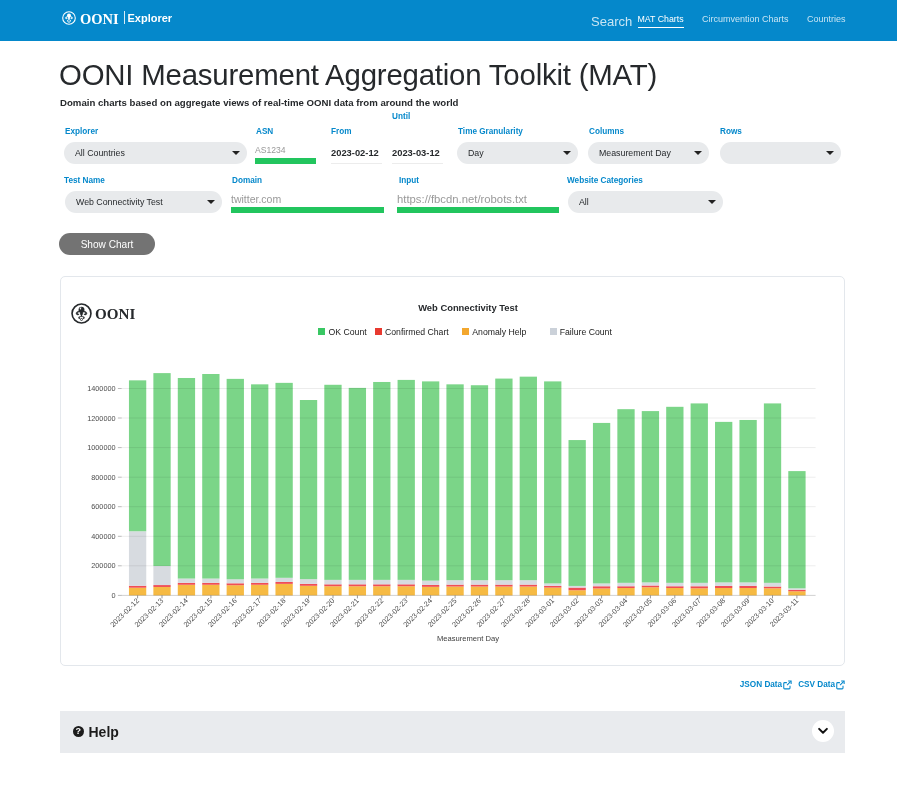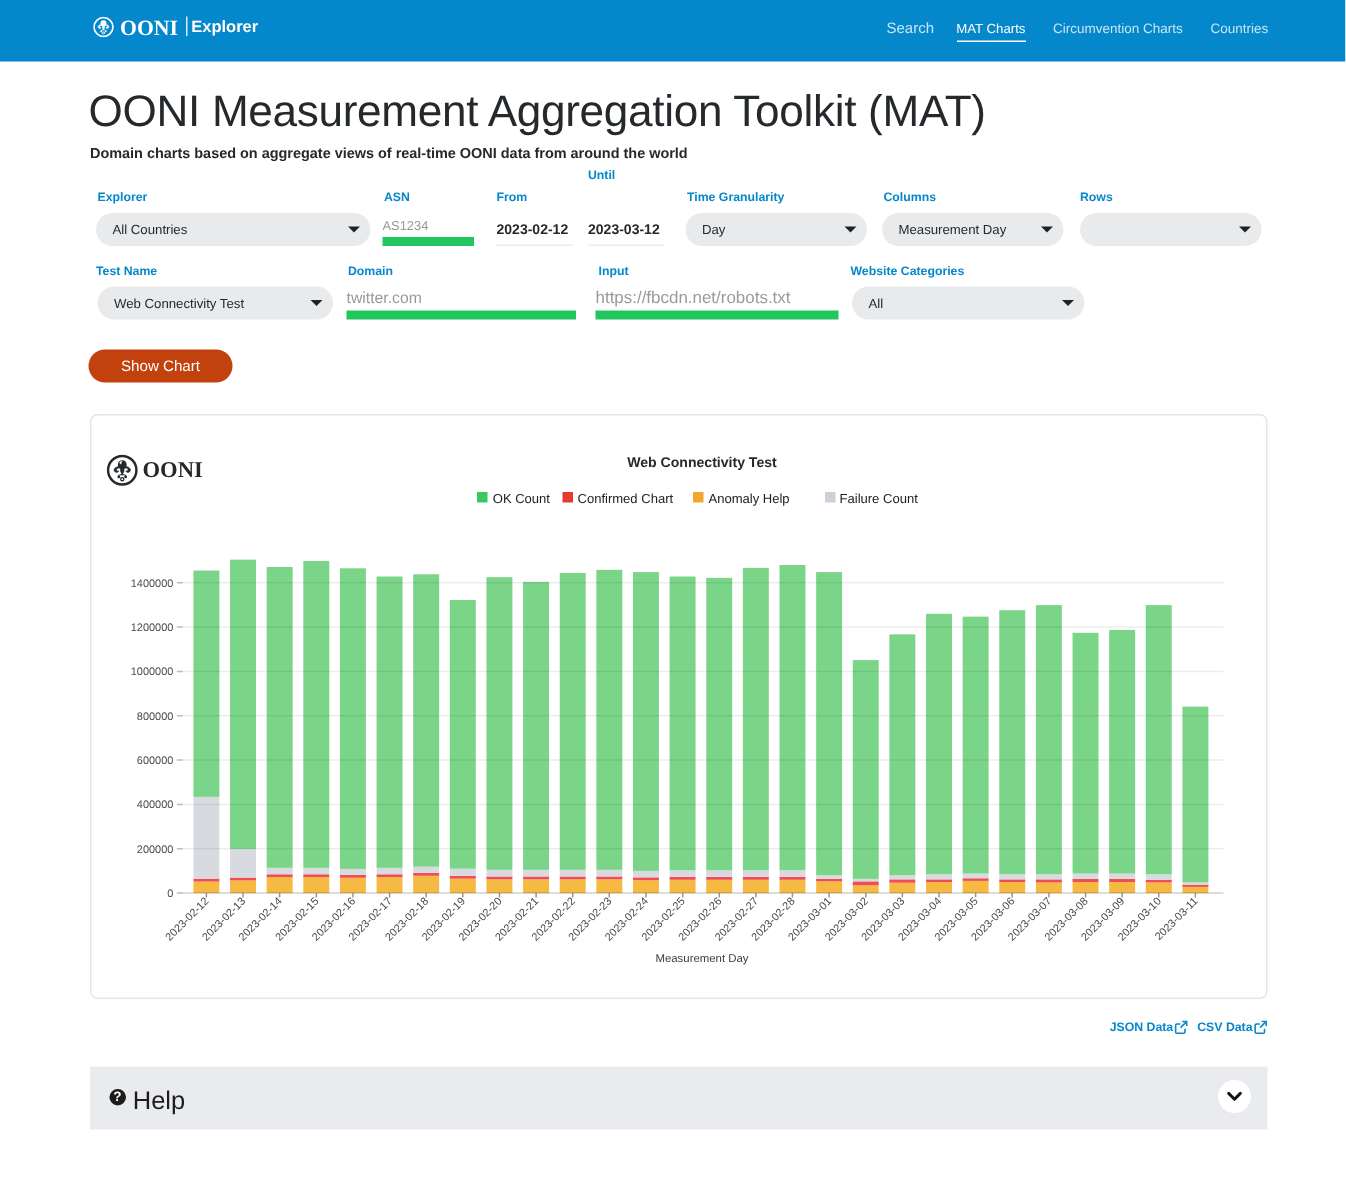--- a/index.html
+++ b/index.html
@@ -17,21 +17,21 @@
 <circle cx="16" cy="10.4" r="4.5" fill="#ffffff"></circle>
 <path d="M14.9 9.9 a1.6 1.6 0 1 1 1.4 -2.2 a1.1 1.1 0 0 0 -1.2 1.1 a1.1 1.1 0 0 0 0.4 0.9 Z" fill="#fff" opacity="0.95"></path>
 <path d="M12.3 12.3 C8.9 12.7 6.7 15.1 8.1 17.1 C9.3 18.8 11.9 18.4 12.4 16.6 C11.2 17.2 9.9 16.5 10.2 15.2 C10.4 14.0 12.3 13.3 14.2 14.1 Z" fill="#ffffff" stroke="#ffffff" stroke-width="0.7"></path>
 <path d="M19.7 12.3 C23.1 12.7 25.3 15.1 23.9 17.1 C22.7 18.8 20.1 18.4 19.6 16.6 C20.8 17.2 22.1 16.5 21.8 15.2 C21.6 14.0 19.7 13.3 17.8 14.1 Z" fill="#ffffff" stroke="#ffffff" stroke-width="0.7"></path>
 <path d="M14.2 13.6 L17.8 13.6 C18.5 15.9 18.1 17.9 16.6 19.5 C17.8 20.2 19.6 20.3 20.5 21.5 C21.4 22.7 20.7 24.2 19.4 24.2 C18.2 24.2 17.6 23.1 18.1 22.2 C18.4 21.7 19.0 21.5 19.5 21.7 C18.9 20.9 17.2 20.8 16.0 21.2 C14.8 20.8 13.1 20.9 12.5 21.7 C13.0 21.5 13.6 21.7 13.9 22.2 C14.4 23.1 13.8 24.2 12.6 24.2 C11.3 24.2 10.6 22.7 11.5 21.5 C12.4 20.3 14.2 20.2 15.4 19.5 C13.9 17.9 13.5 15.9 14.2 13.6 Z" fill="#ffffff"></path>
 <circle cx="16" cy="25.1" r="1.6" fill="none" stroke="#ffffff" stroke-width="1.3"></circle>
 </svg></div>
 <div class="abs" style="left:80px;top:10.5px;font-family:'Liberation Serif',serif;font-weight:bold;font-size:14.5px;letter-spacing:0px;color:#fff">OONI</div>
 <div class="abs" style="left:123.5px;top:11px;width:1.5px;height:13px;background:rgba(255,255,255,0.85)"></div>
 <div class="abs" style="left:127.5px;top:11.5px;font-size:11px;color:#fff;font-weight:700">Explorer</div>
-<div class="abs" style="left:591px;top:13.5px;font-size:10px;color:rgba(255,255,255,0.78)">Search</div>
+<div class="abs" style="left:591px;top:13.5px;font-size:13px;color:rgba(255,255,255,0.78)">Search</div>
 <div class="abs" style="left:637.5px;top:13.5px;font-size:8.8px;font-weight:normal;color:#fff;padding-bottom:3px;border-bottom:1.6px solid #fff">MAT Charts</div>
 <div class="abs" style="left:702px;top:13.5px;font-size:9px;color:rgba(255,255,255,0.78)">Circumvention Charts</div>
 <div class="abs" style="left:807px;top:13.5px;font-size:9px;color:rgba(255,255,255,0.78)">Countries</div>
 <div class="abs" id="bigtitle" style="left:59px;top:58px;font-size:29.4px;font-weight:400;color:#26292c;letter-spacing:-0.2px">OONI Measurement Aggregation Toolkit (MAT)</div>
 <div class="abs" style="left:60px;top:97px;font-size:9.64px;font-weight:bold;color:#26292c">Domain charts based on aggregate views of real-time OONI data from around the world</div>
 <div class="lbl" style="left:65px;top:127px">Explorer</div>
 <div class="sel" style="left:64px;top:142px;width:183px">All Countries<span class="arr"></span></div>
 <div class="lbl" style="left:256px;top:127px">ASN</div>
 <div class="inp" style="left:255px;top:142px;width:61px;font-size:8.6px">AS1234</div>
 <div class="lbl" style="left:331px;top:127px">From</div>
@@ -47,21 +47,21 @@
     <span class="arr"></span>
   </div>
 <div class="lbl" style="left:64px;top:176px">Test Name</div>
 <div class="sel" style="left:65px;top:191px;width:157px">Web Connectivity Test<span class="arr"></span></div>
 <div class="lbl" style="left:232px;top:176px">Domain</div>
 <div class="inp" style="left:231px;top:191px;width:153px">twitter.com</div>
 <div class="lbl" style="left:399px;top:176px">Input</div>
 <div class="inp" style="left:397px;top:191px;width:162px;font-size:11.3px;color:#9a9a9a">https://fbcdn.net/robots.txt</div>
 <div class="lbl" style="left:567px;top:176px">Website Categories</div>
 <div class="sel" style="left:568px;top:191px;width:155px">All<span class="arr"></span></div>
-<div class="abs" style="left:59px;top:233px;width:96px;height:22px;background:#c2410c;border-radius:11px;color:#fff;font-size:10.1px;display:flex;align-items:center;justify-content:center">Show Chart</div>
+<div class="abs" style="left:59px;top:233px;width:96px;height:22px;background:#737373;border-radius:11px;color:#fff;font-size:10.1px;display:flex;align-items:center;justify-content:center">Show Chart</div>
 <div class="abs" style="left:60px;top:276px;width:785px;height:390px;border:1px solid #e3e7ec;border-radius:5px;background:#fff">
 <svg width="783" height="388" style="position:absolute;left:0;top:0">
 <rect x="67.95" y="310.71" width="17.3" height="7.69" fill="#f6ba43"></rect>
 <rect x="67.95" y="308.79" width="17.3" height="1.92" fill="#f04e55"></rect>
 <rect x="67.95" y="254.25" width="17.3" height="54.54" fill="#d7dbe0"></rect>
 <rect x="67.95" y="103.35" width="17.3" height="150.90" fill="#7bd588"></rect>
 <line x1="76.6" y1="318.4" x2="76.6" y2="321.4" stroke="#999" stroke-width="1"></line>
 <text x="78.6" y="324.2" text-anchor="end" font-size="7.3" fill="#4a4a4a" font-family="Liberation Sans, sans-serif" transform="rotate(-45 78.6 324.2)">2023-02-12</text>
 <rect x="92.37" y="309.98" width="17.3" height="8.42" fill="#f6ba43"></rect>
 <rect x="92.37" y="308.05" width="17.3" height="1.92" fill="#f04e55"></rect>
@@ -275,17 +275,17 @@
       <path d="M12.8 9.2 v3.6 a1.4 1.4 0 0 1 -1.4 1.4 H4.2 a1.4 1.4 0 0 1 -1.4 -1.4 V5.6 a1.4 1.4 0 0 1 1.4 -1.4 h3.6" fill="none" stroke="#0588CB" stroke-width="1.7"></path>
       <path d="M9.8 1.6 h4.8 v4.8" fill="none" stroke="#0588CB" stroke-width="1.7"></path>
       <path d="M13.9 2.3 L8.1 8.1" stroke="#0588CB" stroke-width="1.7"></path>
     </svg><span style="width:6px"></span>CSV Data<svg width="10" height="10" viewBox="0 0 16 16" style="margin-left:0px">
       <path d="M12.8 9.2 v3.6 a1.4 1.4 0 0 1 -1.4 1.4 H4.2 a1.4 1.4 0 0 1 -1.4 -1.4 V5.6 a1.4 1.4 0 0 1 1.4 -1.4 h3.6" fill="none" stroke="#0588CB" stroke-width="1.7"></path>
       <path d="M9.8 1.6 h4.8 v4.8" fill="none" stroke="#0588CB" stroke-width="1.7"></path>
       <path d="M13.9 2.3 L8.1 8.1" stroke="#0588CB" stroke-width="1.7"></path>
     </svg></div>
 <div class="abs" style="left:60px;top:710.5px;width:785px;height:42px;background:#e9ebee"></div>
 <div class="abs" style="left:72.5px;top:725.5px;width:11.5px;height:11.5px;border-radius:50%;background:#1c1c1c;color:#fff;font-size:9px;font-weight:bold;display:flex;align-items:center;justify-content:center">?</div>
-<div class="abs" style="left:88.5px;top:724px;font-size:17px;font-weight:normal;color:#1c1c1c">Help</div>
+<div class="abs" style="left:88.5px;top:724px;font-size:14px;font-weight:bold;color:#1c1c1c">Help</div>
 <div class="abs" style="left:812px;top:720px;width:22px;height:22px;border-radius:50%;background:#fff;display:flex;align-items:center;justify-content:center">
 <svg width="12" height="12" viewBox="0 0 16 16">
       <path d="M2.8 5.2 8 10.4 13.2 5.2" fill="none" stroke="#111" stroke-width="2.6" stroke-linecap="round" stroke-linejoin="round"></path>
     </svg>
   </div>
 </body></html>

